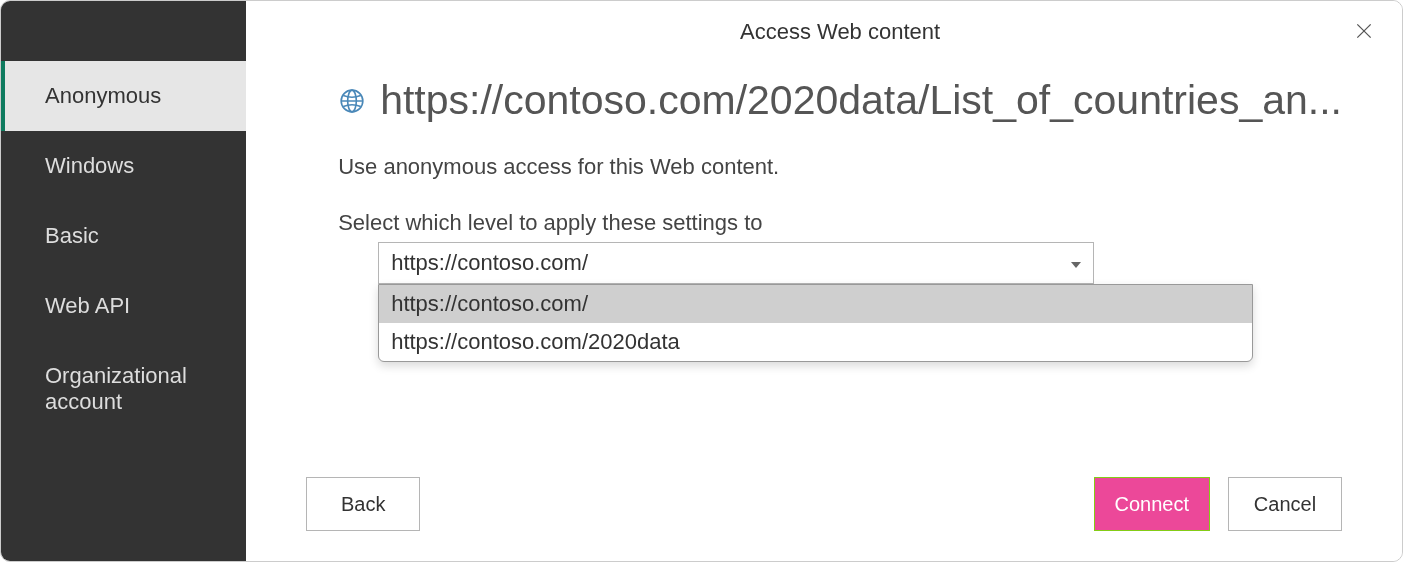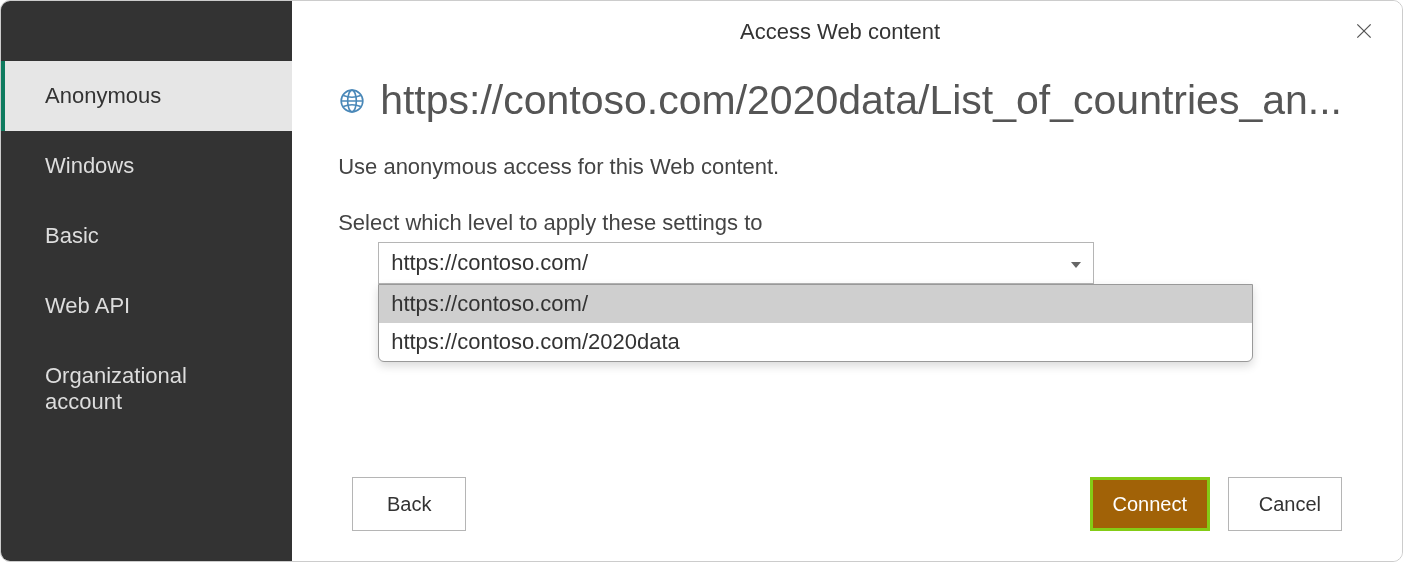--- a/index.html
+++ b/index.html
@@ -35,21 +35,21 @@
     }
     .sidebar-item.active {
       background: #e6e6e6;
       color: #333;
       border-left: 4px solid #0f7b5f;
     }
     .main {
       flex: 1;
       background: #fff;
       position: relative;
-      padding: 18px 60px 30px 46px;
+      padding: 18px 60px 30px 92px;
       display: flex;
       flex-direction: column;
       border-radius: 8px;
     }
     .dialog-title {
       text-align: center;
       font-size: 22px;
       color: #333;
       font-weight: 400;
       margin-bottom: 32px;
@@ -170,30 +170,29 @@
       background: #fff;
       font-size: 20px;
       color: #333;
       cursor: pointer;
       display: flex;
       align-items: center;
       justify-content: center;
       padding: 0 20px;
     }
     .btn-primary {
-      background: #a16207;
-      border: 3px solid #84cc16;
+      background: #ec4899;
+      border: 1px solid #84cc16;
       color: #fff;
     }
     .spacer {
       flex: 1;
     }
     .btn + .btn {
       margin-left: 18px;
-      justify-content: flex-end;
     }
   </style>
 </head>
 <body>
 
 <div class="sidebar">
   <div class="sidebar-item active">
     <span>Anonymous</span>
   </div>
   <div class="sidebar-item">

